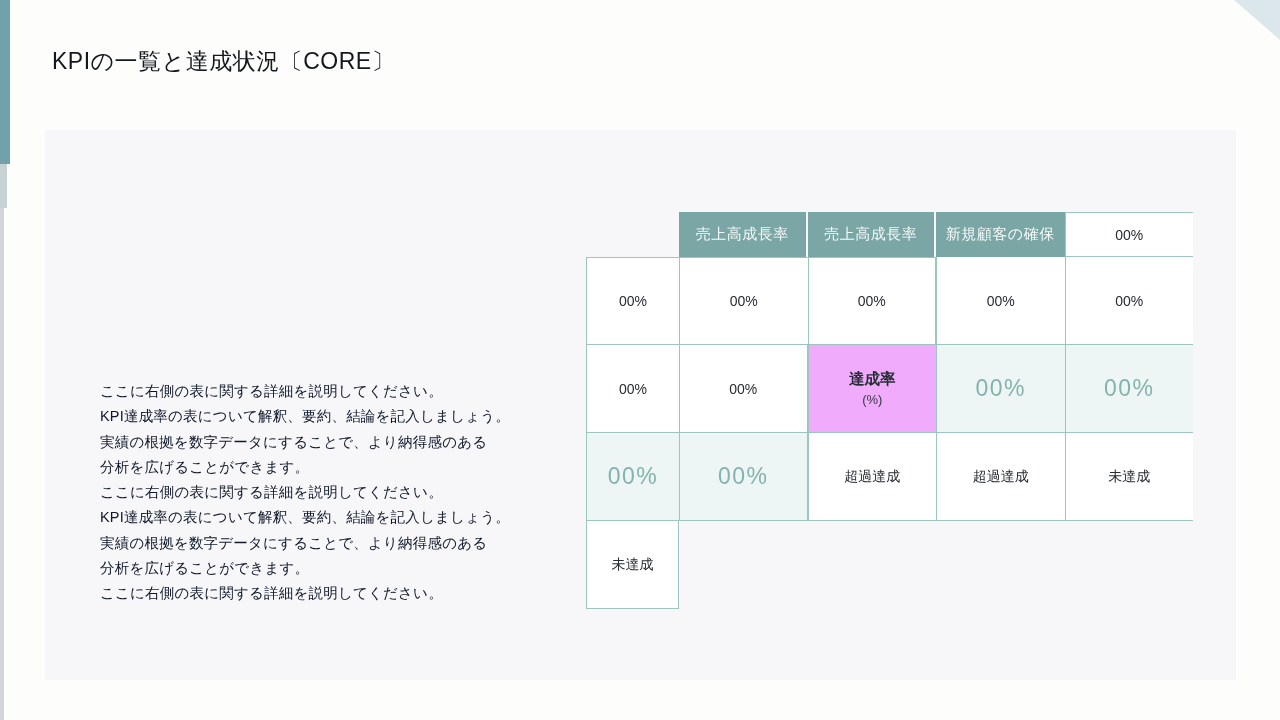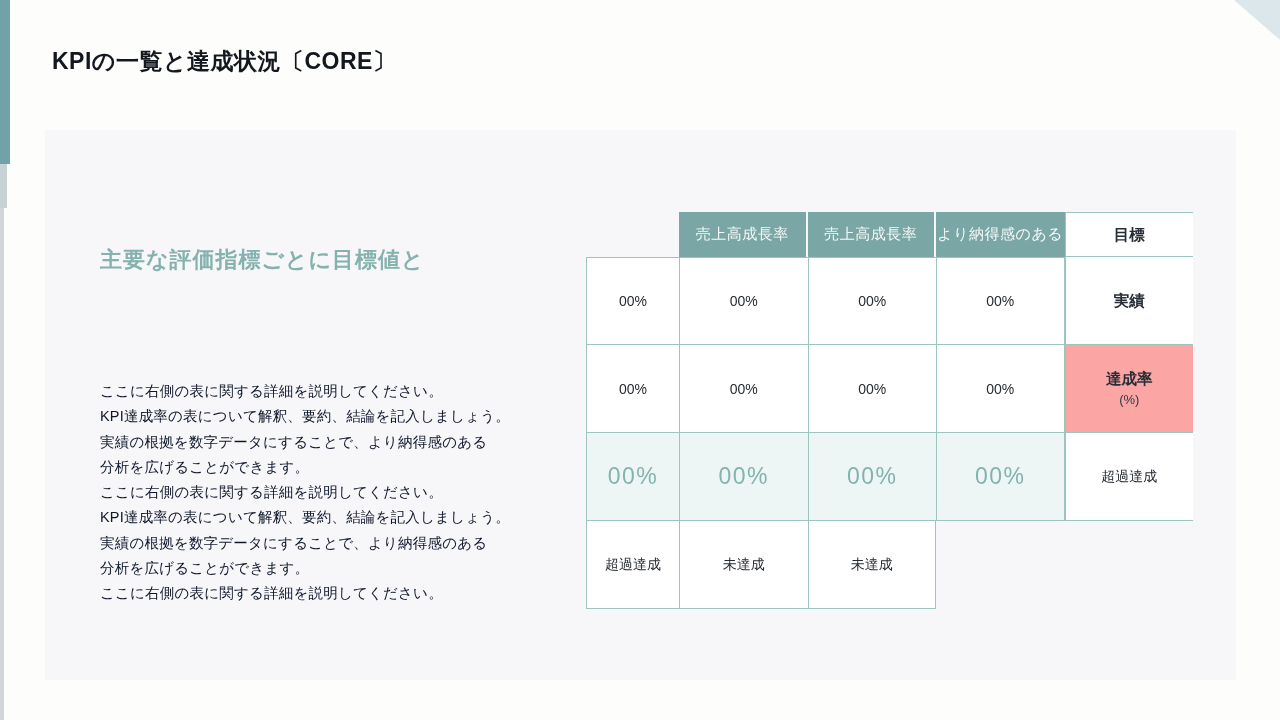--- a/index.html
+++ b/index.html
@@ -14,21 +14,21 @@
   
   .deco-teal-band   { position:absolute; left:0; top:0;    width:10px; height:164px; background:#71a1a9; }
   .deco-mid-strip   { position:absolute; left:0; top:164px; width:7px; height:44px;  background:#c6d2d3; }
   .deco-thin-strip  { position:absolute; left:0; top:208px; width:4px; height:512px; background:#d3d6d9; }
   .deco-corner-tri  { position:absolute; right:0; top:0; width:0; height:0;
                       border-top:40px solid #dce7eb; border-left:46px solid transparent; }
 
   
   .slide-title {
     position:absolute; left:52px; top:46px;
-    font-size:23px; font-weight:bold; color:#13171e; letter-spacing:.5px;
+    font-size:23px; font-weight:normal; color:#13171e; letter-spacing:.5px;
   }
 
   
   .card {
     position:absolute; left:45px; top:130px; width:1191px; height:550px;
     background:#f7f7f9;
   }
 
   
   .lead-heading {
@@ -62,65 +62,62 @@
     border-left:1.5px solid #9cc5c0;
     border-bottom:1.5px solid #9cc5c0;
     font-size:14px; color:#272c33;
   }
   .b-cell.row-first { border-top:1.5px solid #9cc5c0; }
   .b-cell.col-last  { border-right:1.5px solid #9cc5c0; }
 
   .label-cell { font-size:15.5px; font-weight:bold; color:#262d35; flex-direction:column; line-height:1.5; }
   .label-cell .sub { font-size:13px; font-weight:normal; color:#333a42; }
 
-  .hl-label { background:#fca5a5; }
+  .hl-label { background:#f0abfc; }
   .hl-value { background:#edf6f4; font-size:23px; color:#83b3ae; letter-spacing:1.5px; font-weight:500; }
 </style>
 </head>
 <body>
 
 <div class="deco-teal-band"></div>
 <div class="deco-mid-strip"></div>
 <div class="deco-thin-strip"></div>
 <div class="deco-corner-tri"></div>
 
 <div class="slide-title">KPIの一覧と達成状況〔CORE〕</div>
 
 <div class="card">
 
   <div class="lead-heading">
-    <div>主要な評価指標ごとに目標値と</div>
   </div>
 
   <div class="lead-body">
     <div>ここに右側の表に関する詳細を説明してください。</div>
     <div>KPI達成率の表について解釈、要約、結論を記入しましょう。</div>
     <div>実績の根拠を数字データにすることで、より納得感のある</div>
     <div>分析を広げることができます。</div>
     <div>ここに右側の表に関する詳細を説明してください。</div>
     <div>KPI達成率の表について解釈、要約、結論を記入しましょう。</div>
     <div>実績の根拠を数字データにすることで、より納得感のある</div>
     <div>分析を広げることができます。</div>
     <div>ここに右側の表に関する詳細を説明してください。</div>
   </div>
 
   <div class="kpi-table">
 
     <div class="cell h-corner"></div>
     <div class="cell h-cell">売上高成長率</div>
     <div class="cell h-cell">売上高成長率</div>
-    <div class="cell h-cell last">より納得感のある</div>
+    <div class="cell h-cell last">新規顧客の確保</div>
 
-    <div class="cell b-cell label-cell row-first">目標</div>
     <div class="cell b-cell row-first">00%</div>
     <div class="cell b-cell row-first">00%</div>
     <div class="cell b-cell row-first">00%</div>
     <div class="cell b-cell row-first col-last">00%</div>
 
-    <div class="cell b-cell label-cell">実績</div>
     <div class="cell b-cell">00%</div>
     <div class="cell b-cell">00%</div>
     <div class="cell b-cell">00%</div>
     <div class="cell b-cell col-last">00%</div>
 
     <div class="cell b-cell label-cell hl-label">
       <span>達成率</span>
       <span class="sub">(%)</span>
     </div>
     <div class="cell b-cell hl-value">00%</div>

